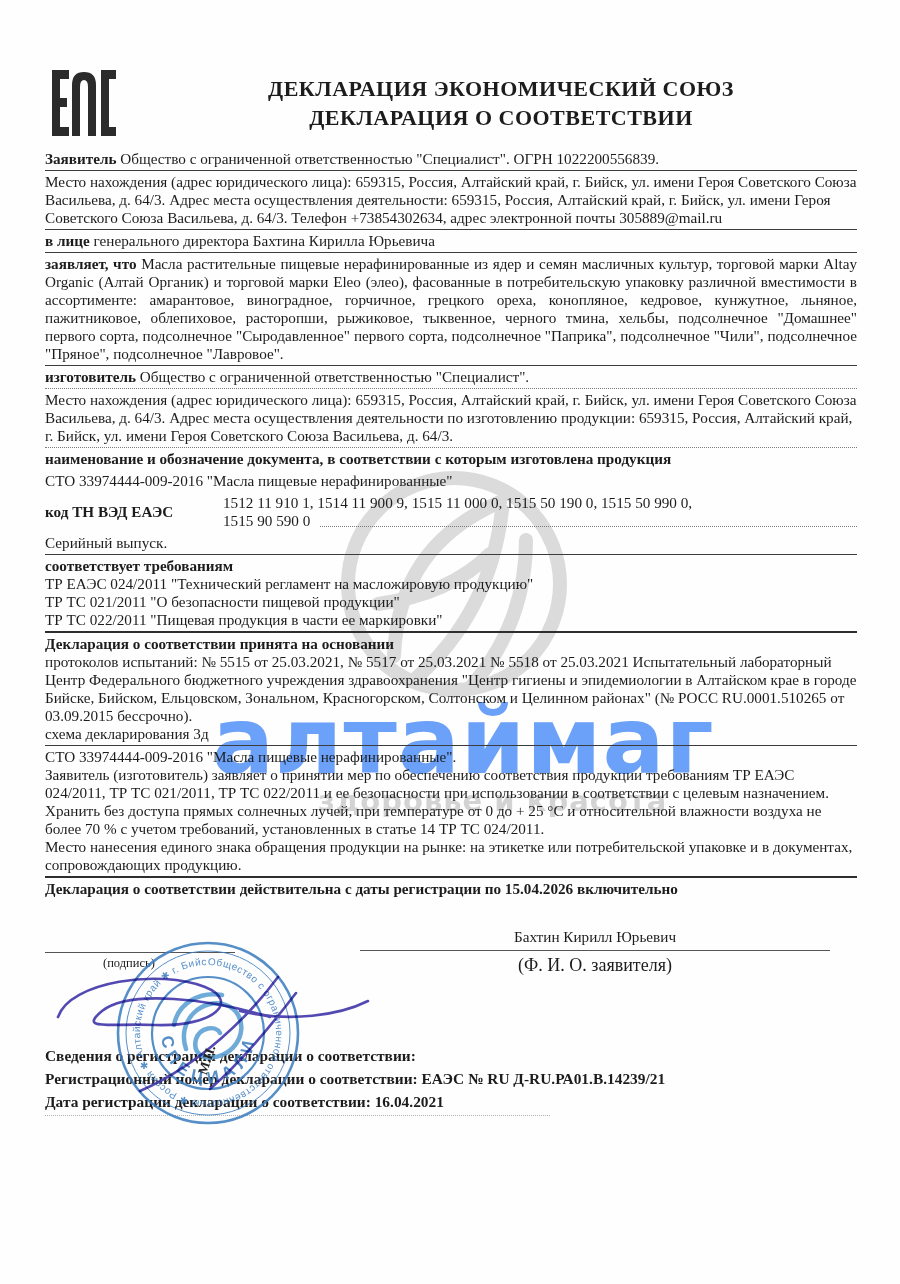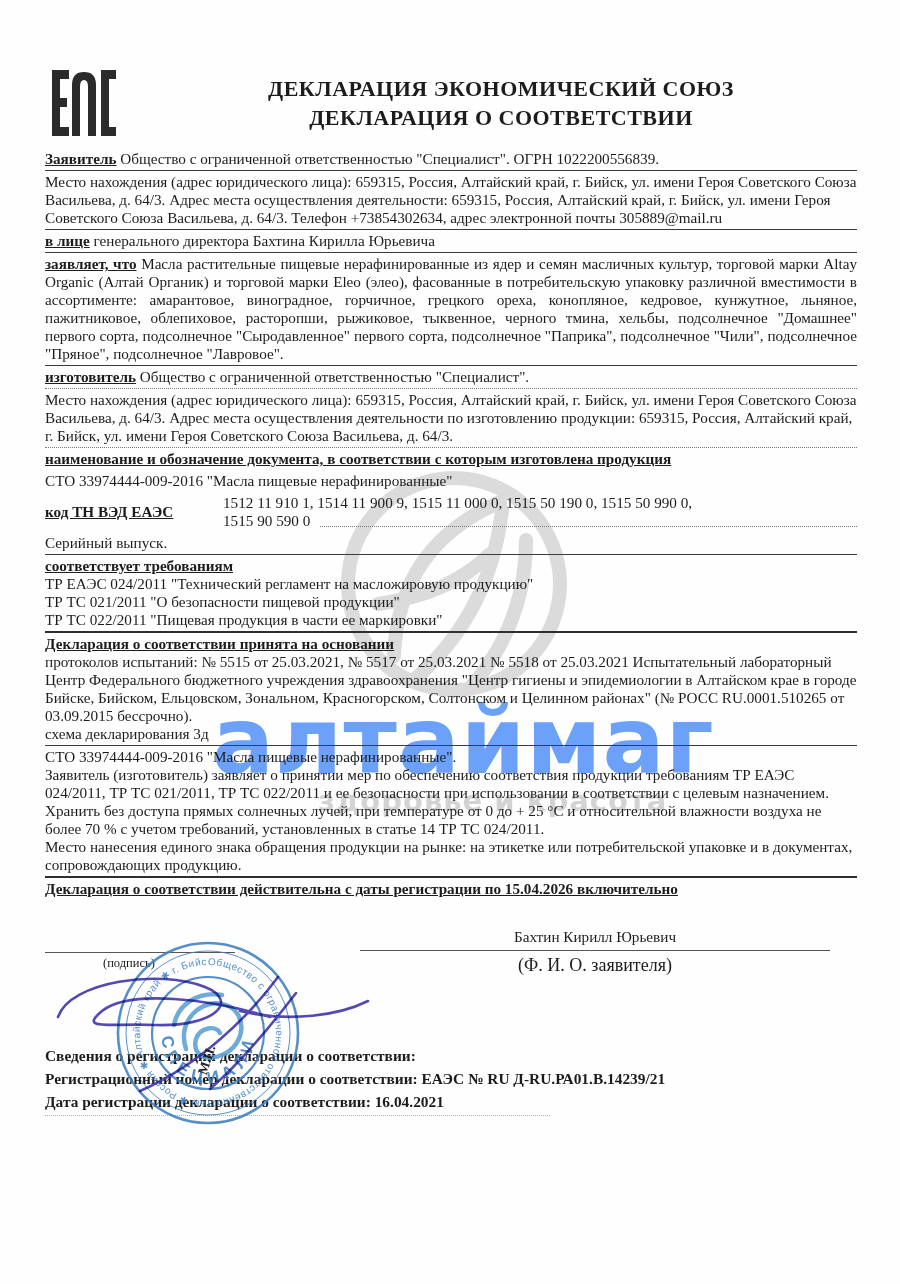--- a/index.html
+++ b/index.html
@@ -15,21 +15,21 @@
   .overlay-layer{position:absolute;inset:0;z-index:2;pointer-events:none;}
   
   .eac{position:absolute;left:52px;top:70px;z-index:1;}
   .doc-title{position:absolute;left:150px;right:48px;top:74px;z-index:1;
     text-align:center;font-weight:bold;font-size:22px;line-height:29px;letter-spacing:.5px;}
   
   .row{font-size:15.2px;line-height:18px;padding:2px 0;}
   .bl{border-bottom:1px solid #3c3c3c;}
   .bd{border-bottom:1px dotted #7a7a7a;}
   .bt{border-bottom:2px solid #2e2e2e;}
-  .b{font-weight:bold;text-decoration:underline;}
+  .b{font-weight:bold;}
   .just{text-align:justify;}
   .tnved{display:flex;}
   .tnved .tnved-label{width:178px;flex:none;padding-top:9px;}
   .tnved .codes{flex:1;}
   .tnved .l2{display:flex;align-items:flex-end;}
   .tnved .l2 .fill{flex:1;border-bottom:1px dotted #7a7a7a;margin:0 0 3px 10px;}
   
   .sig-block{position:relative;height:118px;font-size:15.2px;}
   .sig-line-left{position:absolute;left:0;top:52px;width:190px;border-bottom:1px solid #555;}
   .sig-caption-left{position:absolute;left:58px;top:56px;font-size:12.5px;}

